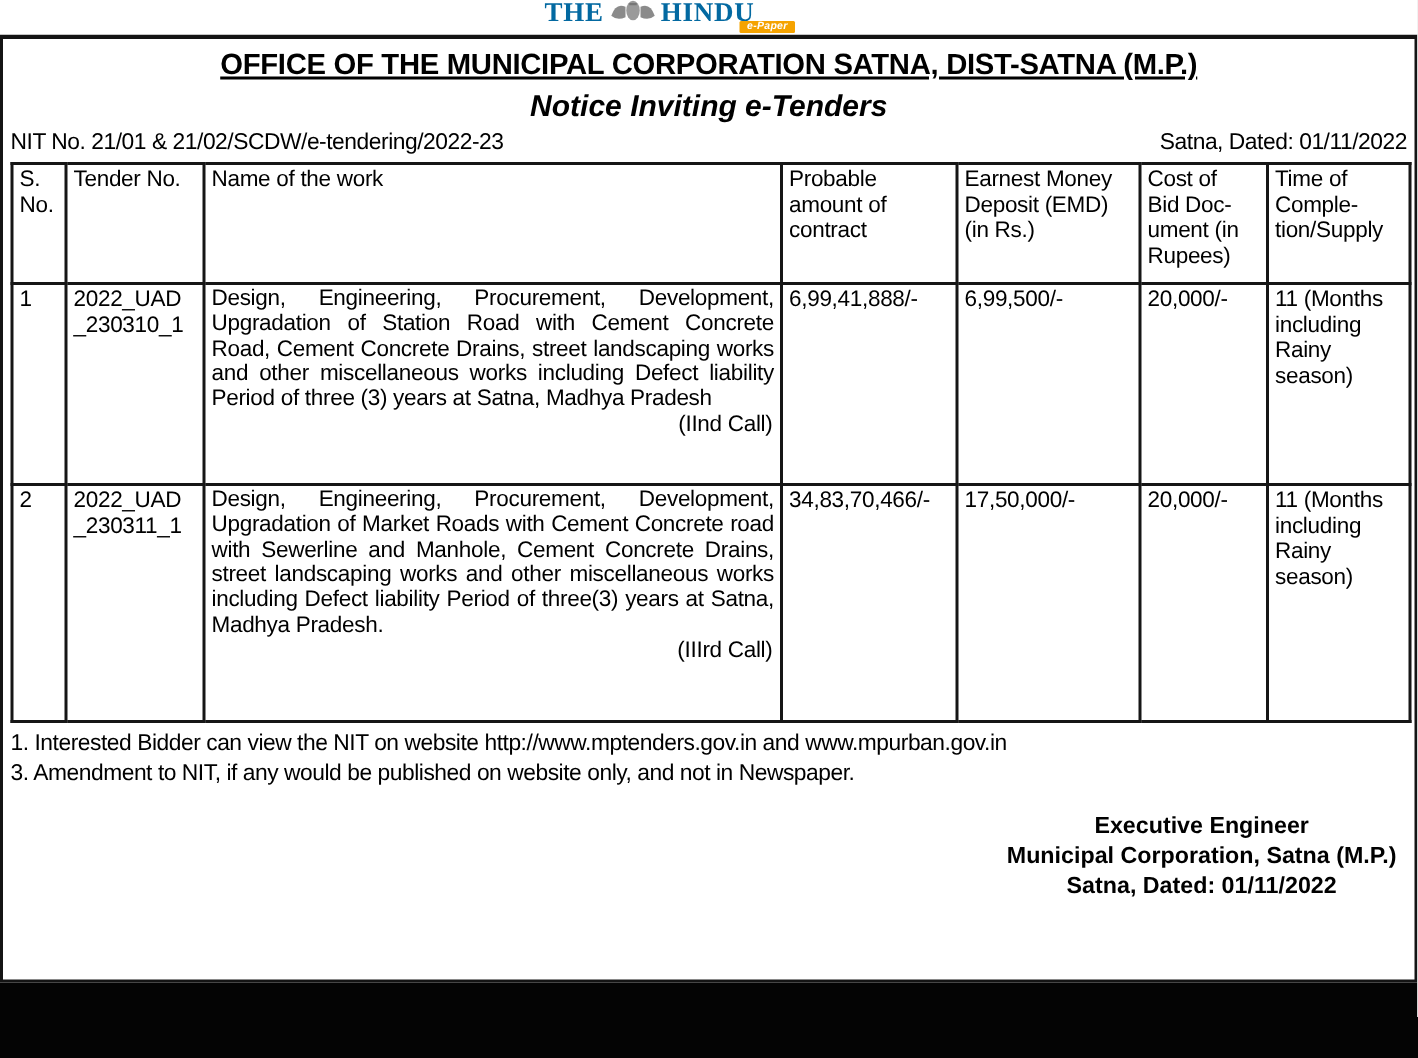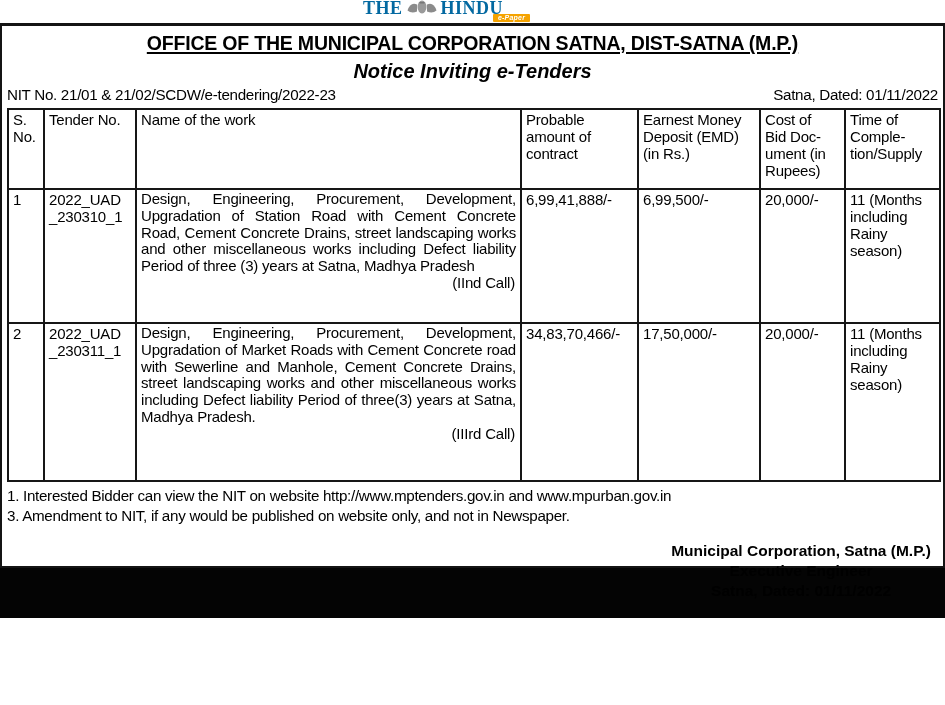--- a/index.html
+++ b/index.html
@@ -19,21 +19,21 @@
   }
   .crest { display:inline-block; }
   .epaper-badge {
     position:absolute; left:493px; top:14px;
     background:#f5a300; color:#fff; font-size:7px; font-weight:bold;
     font-style:italic; line-height:8px; padding:0 5px; border-radius:1px;
     letter-spacing:0.2px;
   }
   
   .frame {
-    height:545px; border:2px solid #141414; border-top:3px solid #141414;
+    height:632px; border:2px solid #141414; border-top:3px solid #141414;
   }
   .title {
     text-align:center; font-weight:bold; font-size:19.5px; letter-spacing:-0.2px;
     margin:6px 4px 0; text-decoration:underline;
     text-decoration-thickness:2px; text-underline-offset:2px;
   }
   .subtitle { text-align:center; font-weight:bold; font-size:20px; margin:5px 0 1px;font-style:italic; }
   .meta {
     display:flex; justify-content:space-between; font-size:15.2px;
     letter-spacing:-0.3px; padding:2px 5px 0;
@@ -163,22 +163,22 @@
       </tr>
     </tbody>
       </table>
 
     <div class="notes">
       <div>1. Interested Bidder can view the NIT on website http://www.mptenders.gov.in and www.mpurban.gov.in</div>
       <div>3. Amendment to NIT, if any would be published on website only, and not in Newspaper.</div>
     </div>
 
     <div class="sig">
+      <div>Executive Engineer</div>
       <div>Municipal Corporation, Satna (M.P.)</div>
-      <div>Executive Engineer</div>
       <div>Satna, Dated: 01/11/2022</div>
     </div>
 
   </div>
 
   <div class="black-band"></div>
 
 </div>
 
 </body></html>

